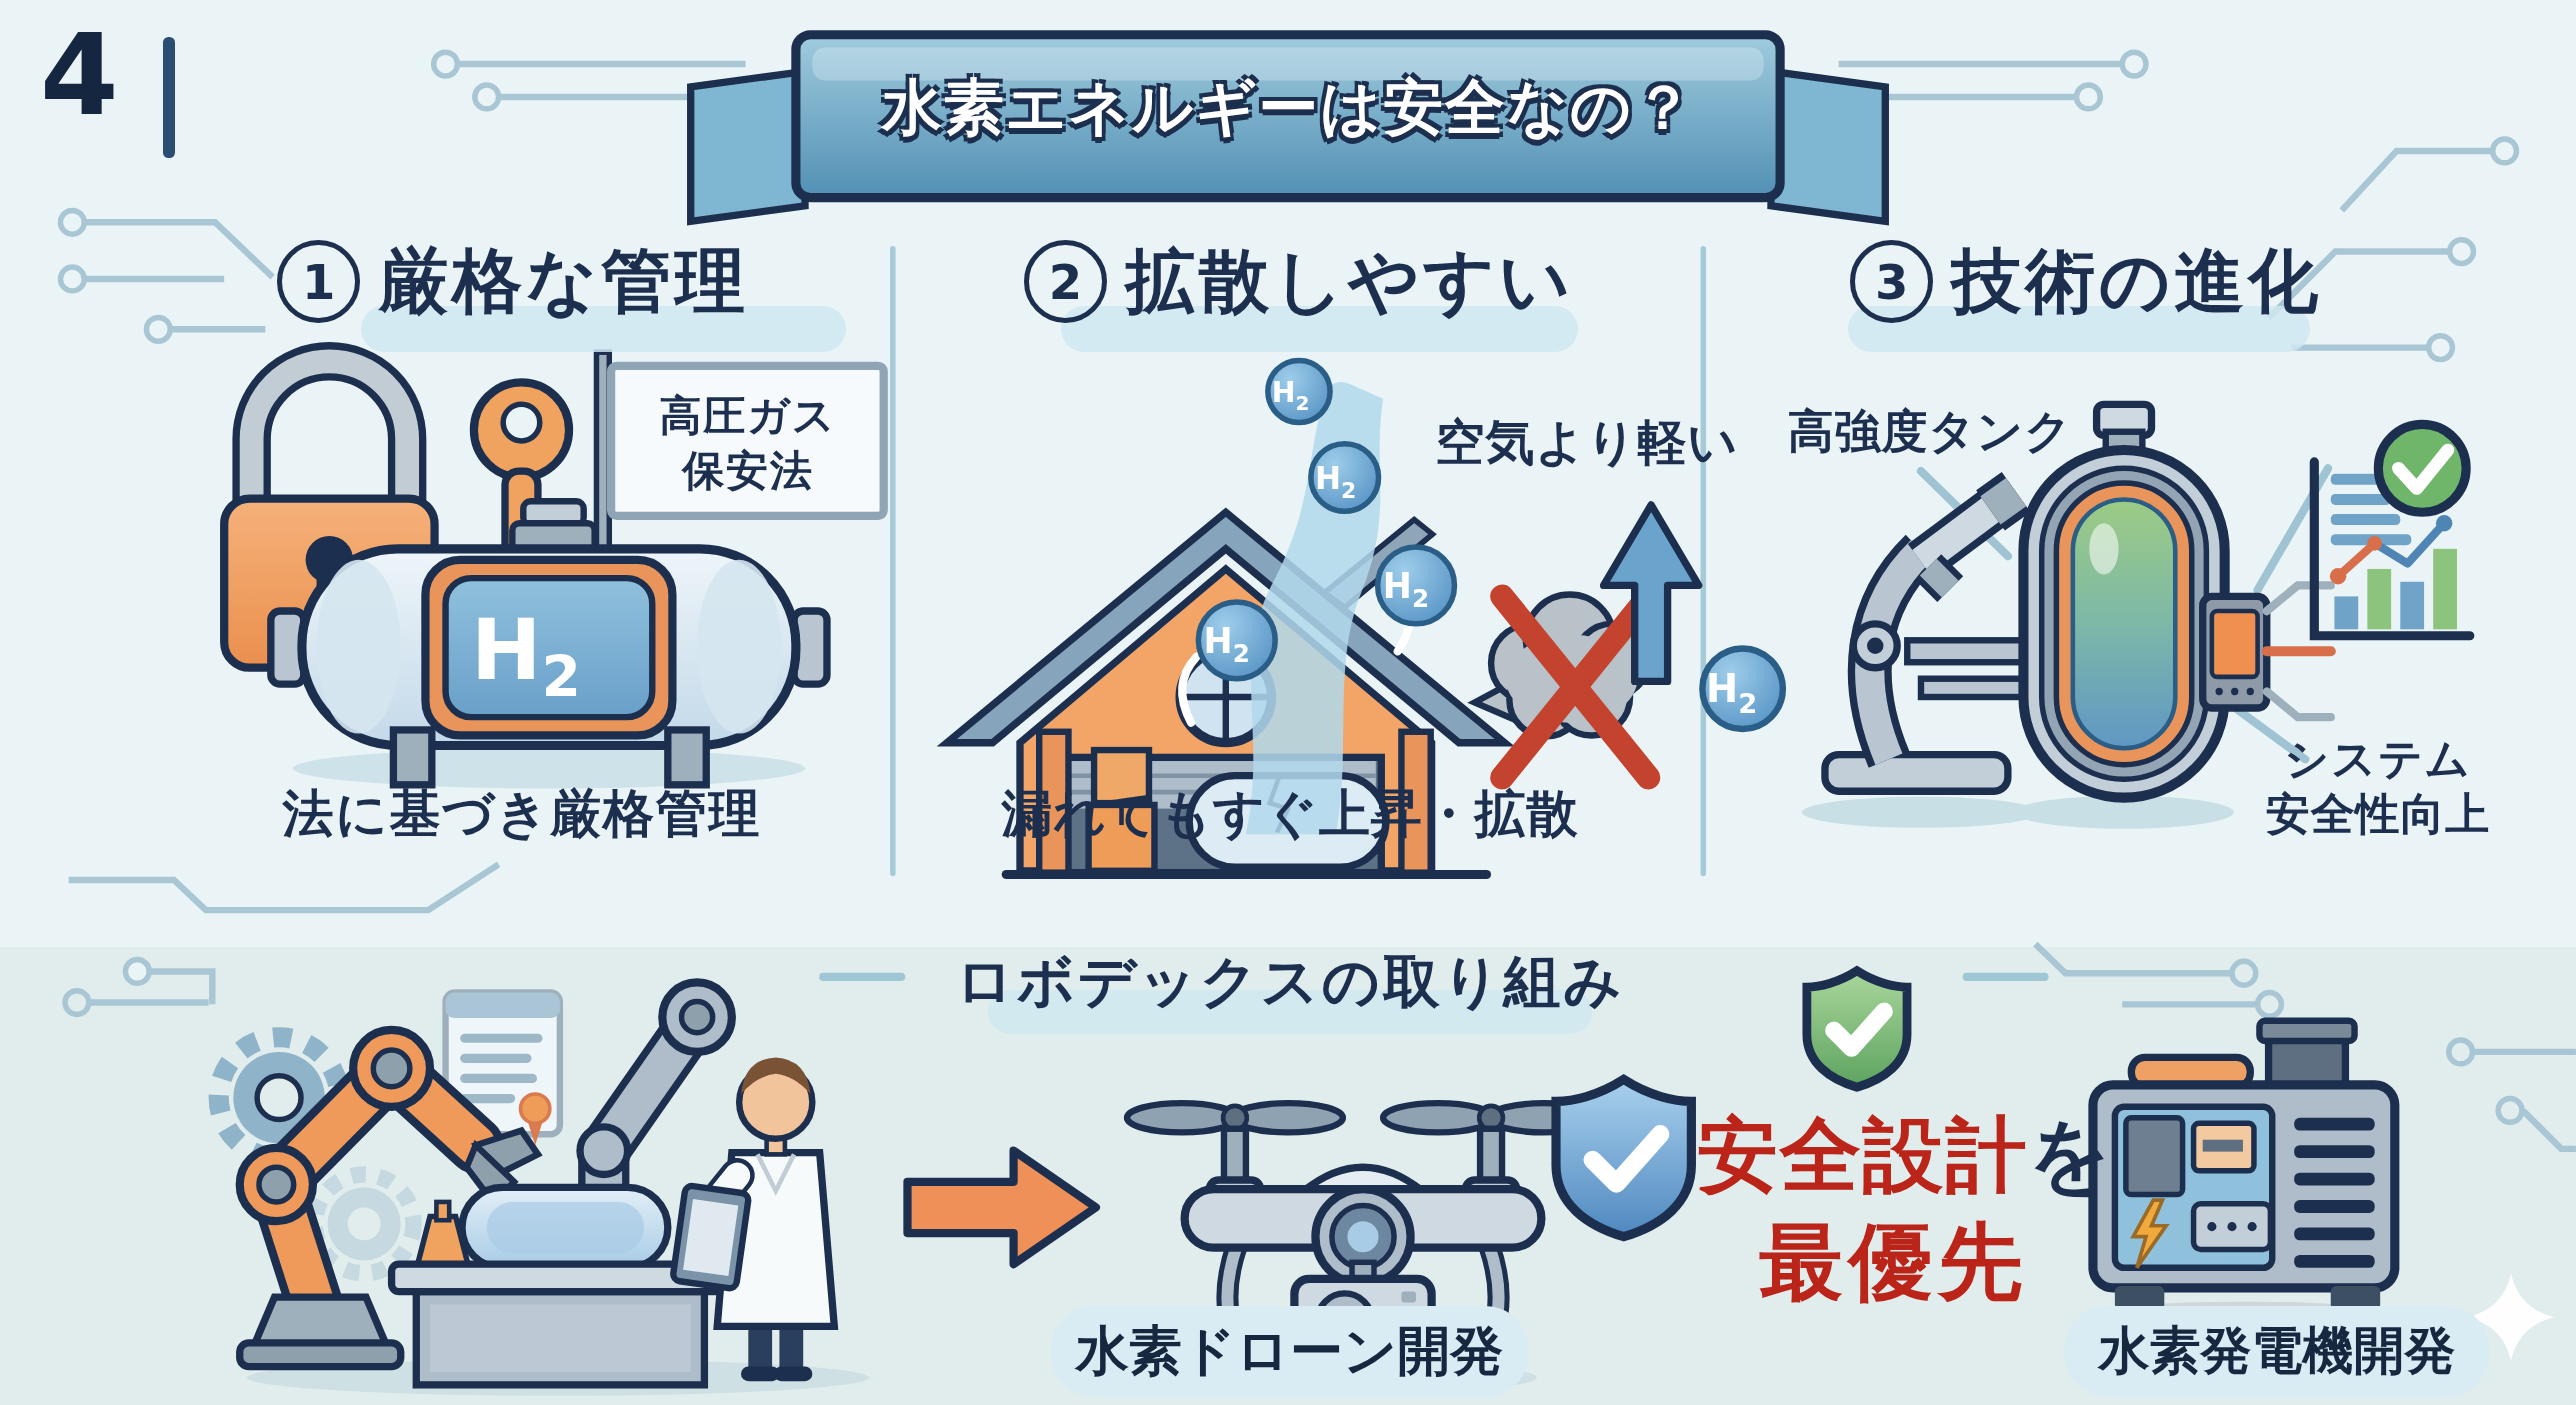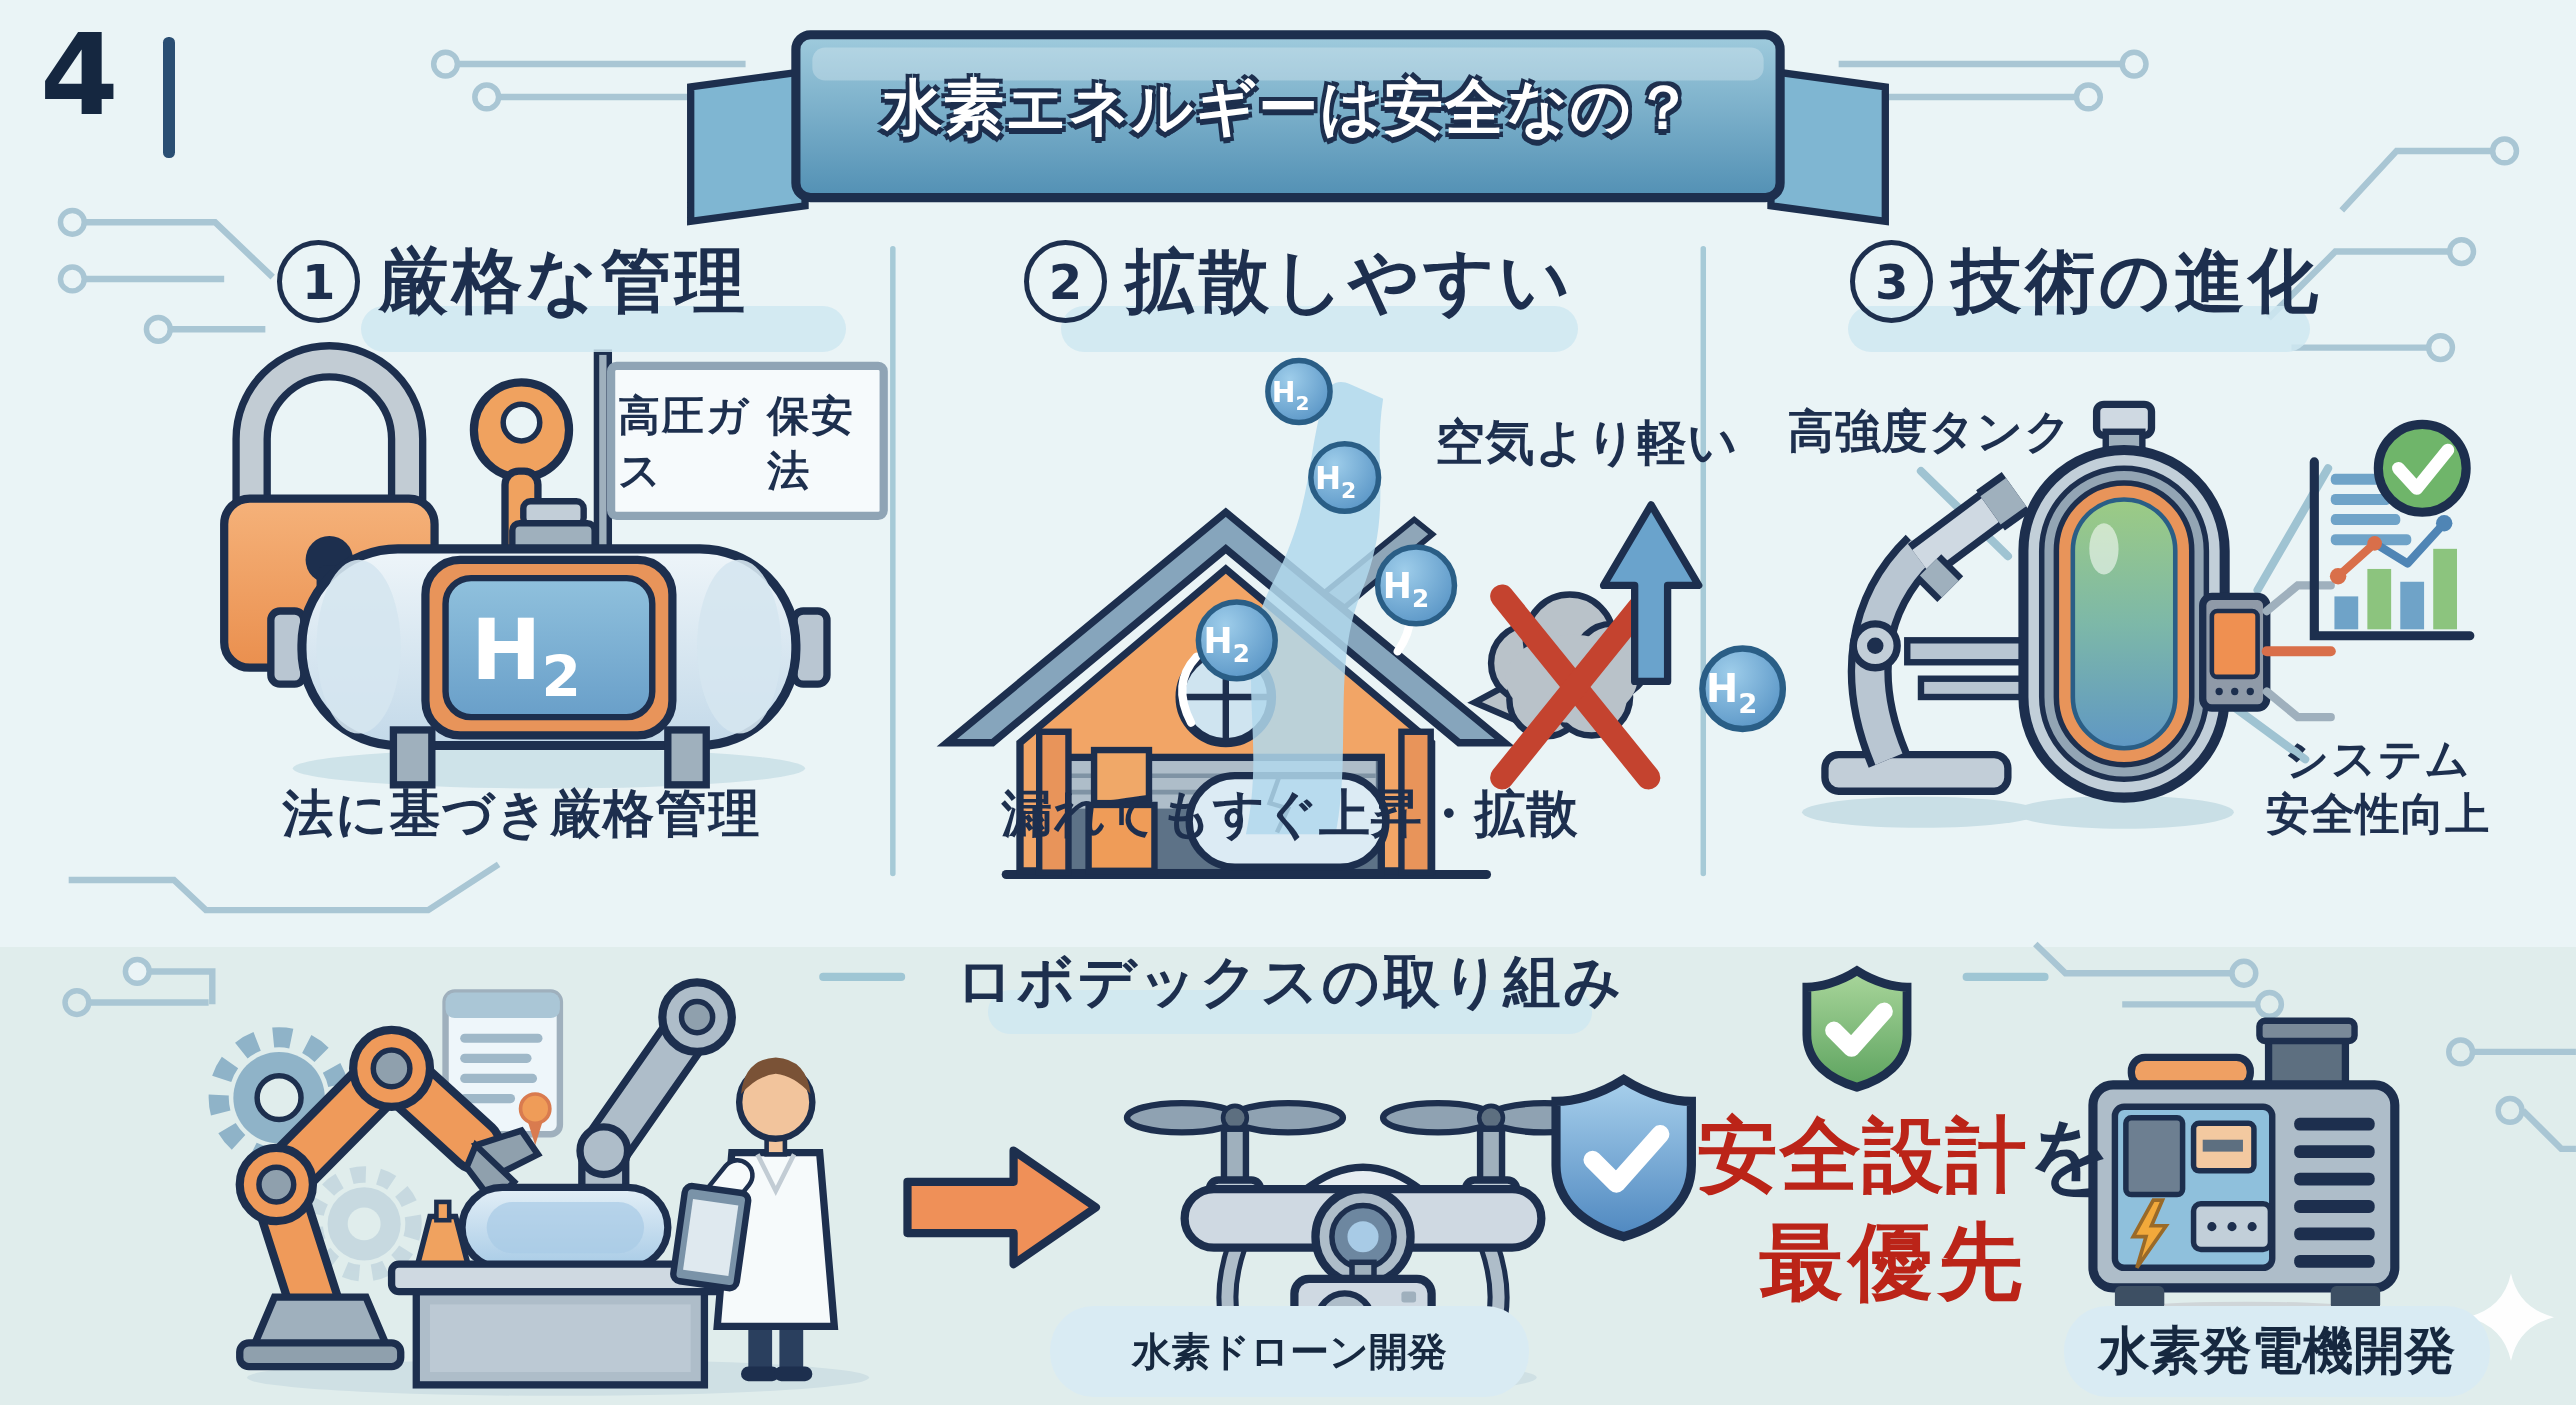--- a/index.html
+++ b/index.html
@@ -26,36 +26,36 @@
     display:flex;align-items:center;justify-content:center;font-size:48px;font-weight:800;}
   .col-header .ht{font-size:70px;font-weight:800;letter-spacing:3.7px;white-space:nowrap;}
   #header-1{left:156px;top:236px;width:714px;}
   #header-2{left:942px;top:236px;width:714px;}
   #header-3{left:1729px;top:236px;width:714px;}
   #pill-1{left:361px;top:306px;width:485px;height:46px;}
   #pill-2{left:1061px;top:306px;width:517px;height:46px;}
   #pill-3{left:1848px;top:306px;width:462px;height:46px;}
   #pill-bottom{left:988px;top:990px;width:604px;height:44px;}
   
-  #sign-text{left:618px;top:377px;width:260px;height:134px;display:flex;flex-direction:row;
+  #sign-text{left:618px;top:377px;width:260px;height:134px;display:flex;flex-direction:column;
     align-items:center;justify-content:center;font-size:42px;line-height:1.3;letter-spacing:1.8px;}
   
   #caption-1{left:156px;top:780px;width:732px;font-size:51px;letter-spacing:1.8px;}
   #caption-2{left:924px;top:780px;width:732px;font-size:51px;letter-spacing:0.9px;}
   #caption-3{left:1733px;top:884px;width:732px;font-size:51px;letter-spacing:1.8px;}
   #note-air{left:1404px;top:410px;width:366px;font-size:49px;letter-spacing:0.9px;}
   #label-tank{left:1747px;top:401px;width:366px;font-size:46px;letter-spacing:0.9px;}
   #label-sensor{left:2163px;top:401px;width:412px;font-size:46px;letter-spacing:0.9px;}
   #system-1{left:2195px;top:730px;width:366px;font-size:44px;letter-spacing:1.8px;}
   #system-2{left:2195px;top:785px;width:366px;font-size:44px;letter-spacing:0.9px;}
   
   #bottom-header{left:906px;top:944px;width:768px;font-size:57px;letter-spacing:2.7px;}
   .capsule{position:absolute;z-index:3;background:#d9ebf3;border-radius:44px;display:flex;
     align-items:center;justify-content:center;font-weight:800;color:#16283f;}
-  #drone-caption{left:1050px;top:1306px;width:479px;height:91px;font-size:39px;}
+  #drone-caption{left:1050px;top:1306px;width:479px;height:91px;font-size:53px;}
   #generator-caption{left:2064px;top:1306px;width:426px;height:91px;font-size:51px;}
   #safety-1{left:1697px;top:1102px;width:393px;font-size:81px;font-weight:900;letter-spacing:1.8px;white-space:nowrap;font-family:Liberation Serif, serif;}
   #safety-1 .red{color:#bb2418;}
   #safety-1 .navy{color:#1d2f4e;}
   #safety-2{left:1697px;top:1206px;width:393px;font-size:84px;font-weight:900;color:#bb2418;letter-spacing:5.5px;text-align:center;}
 </style>
 </head>
 <body>
 
 <div class="stage">

